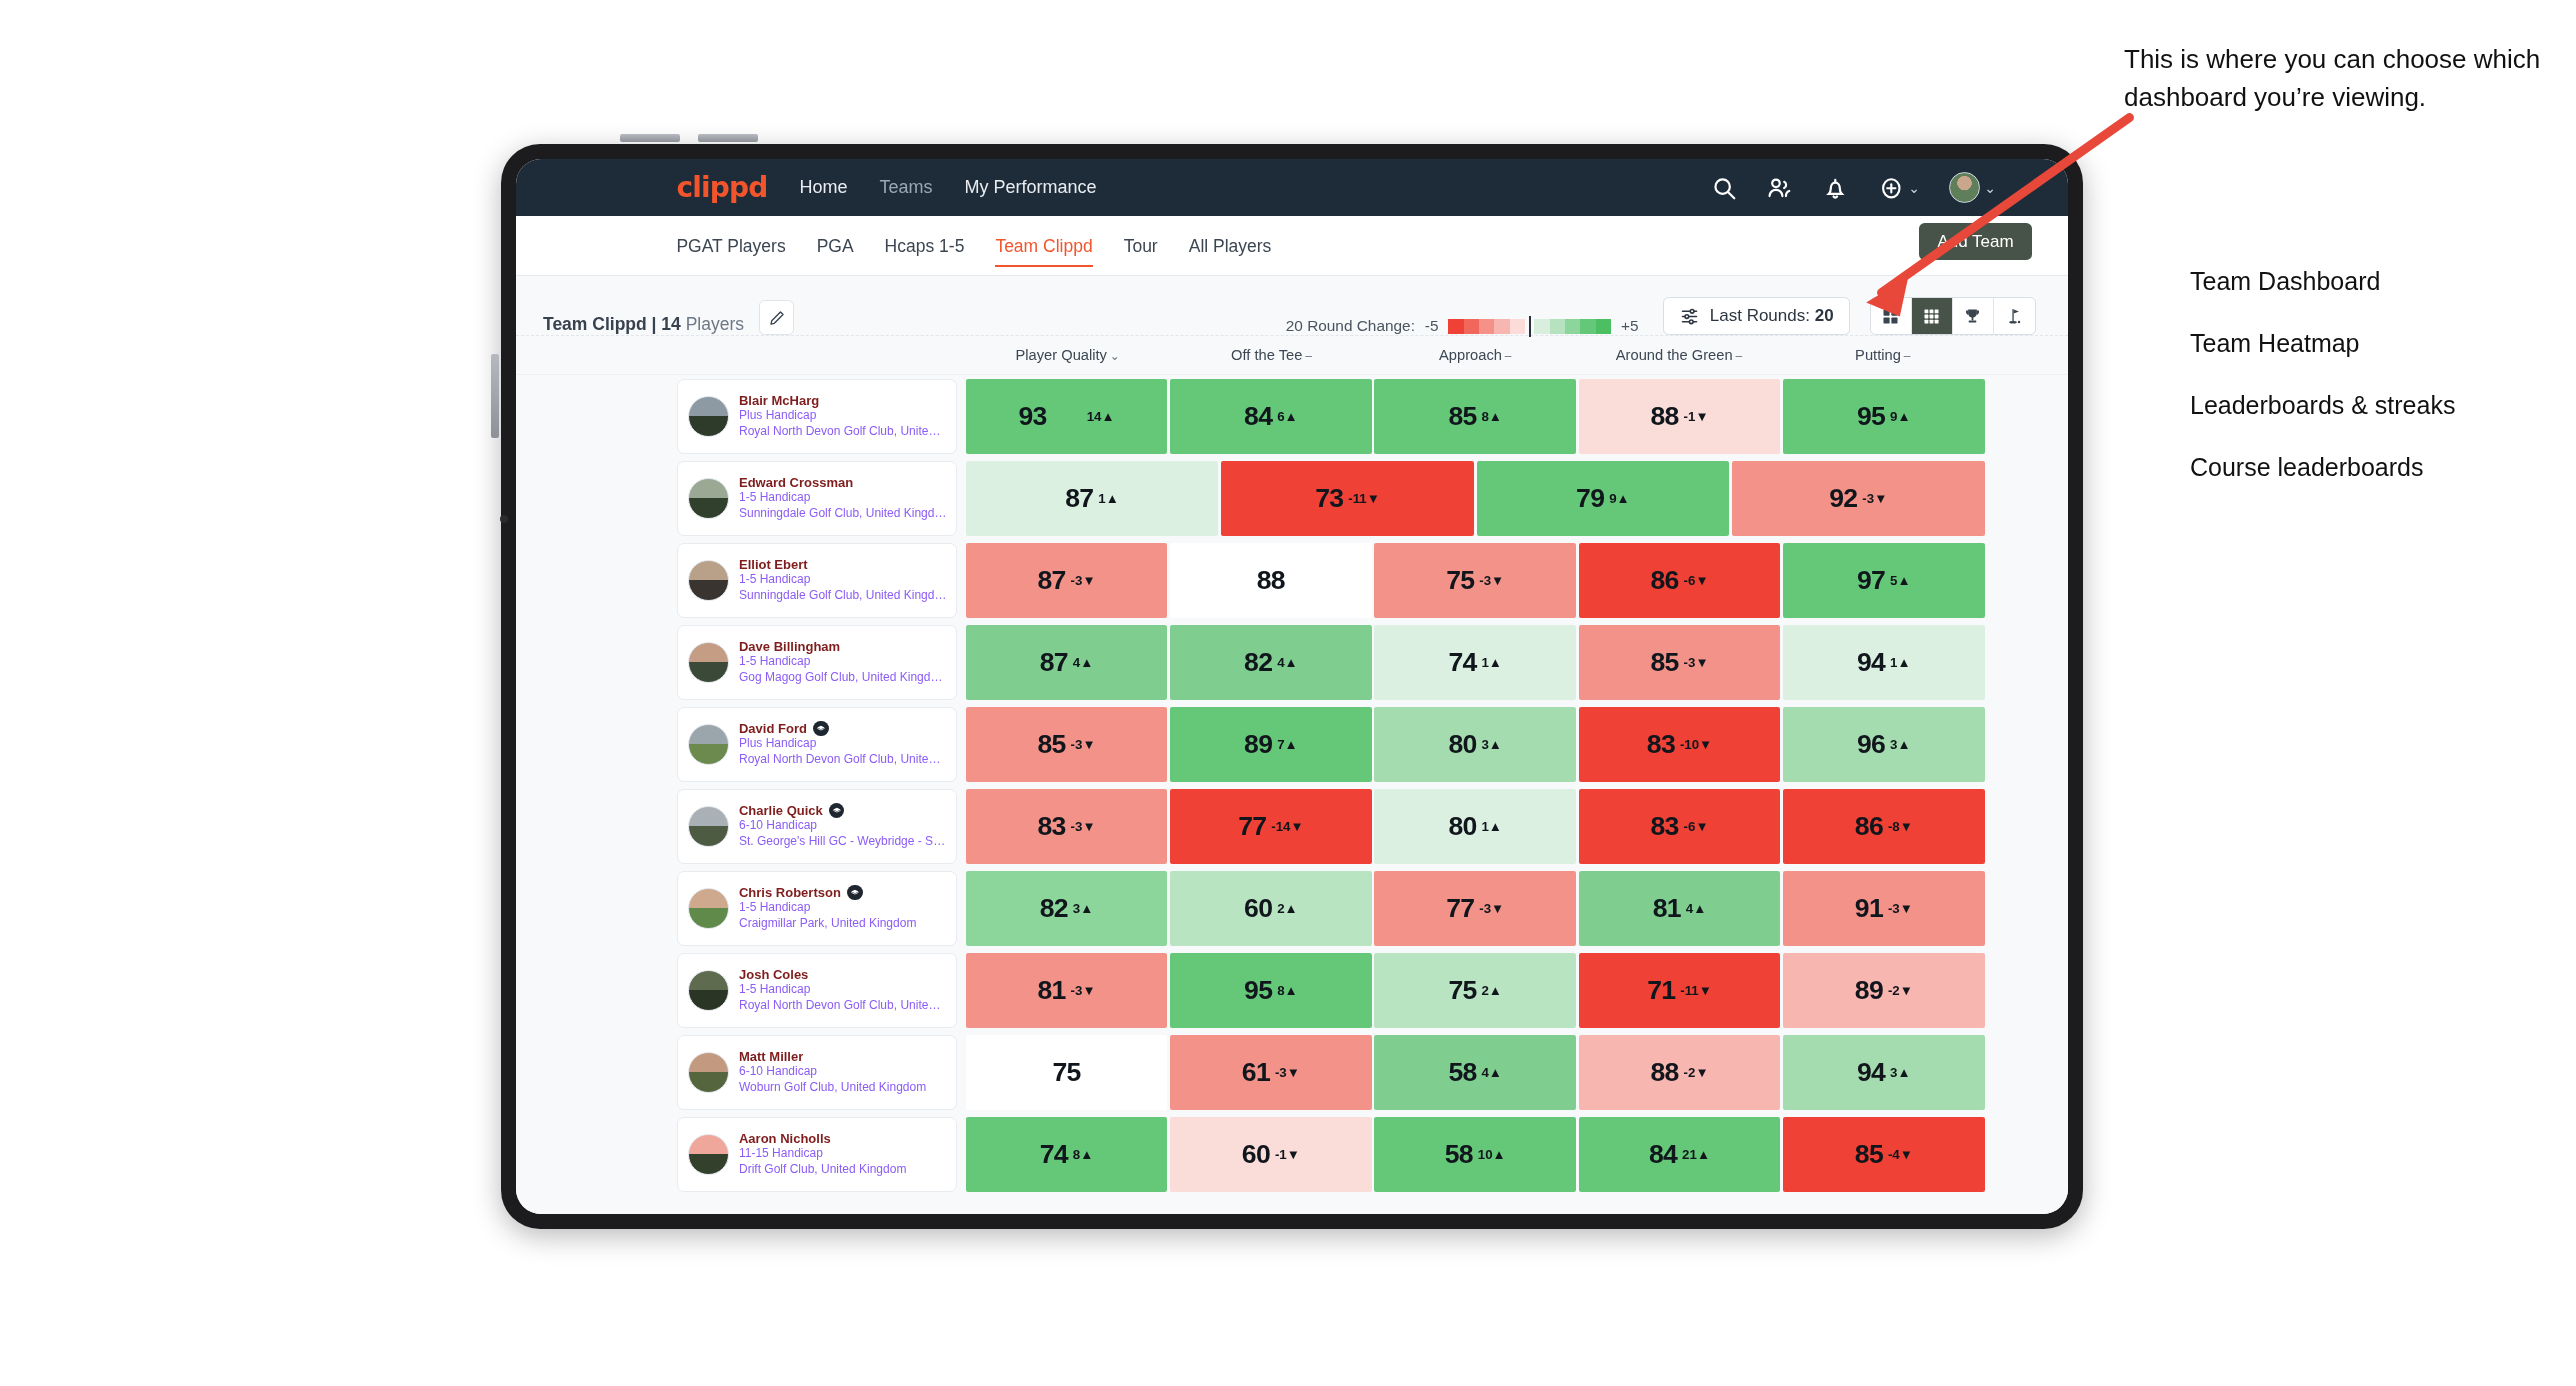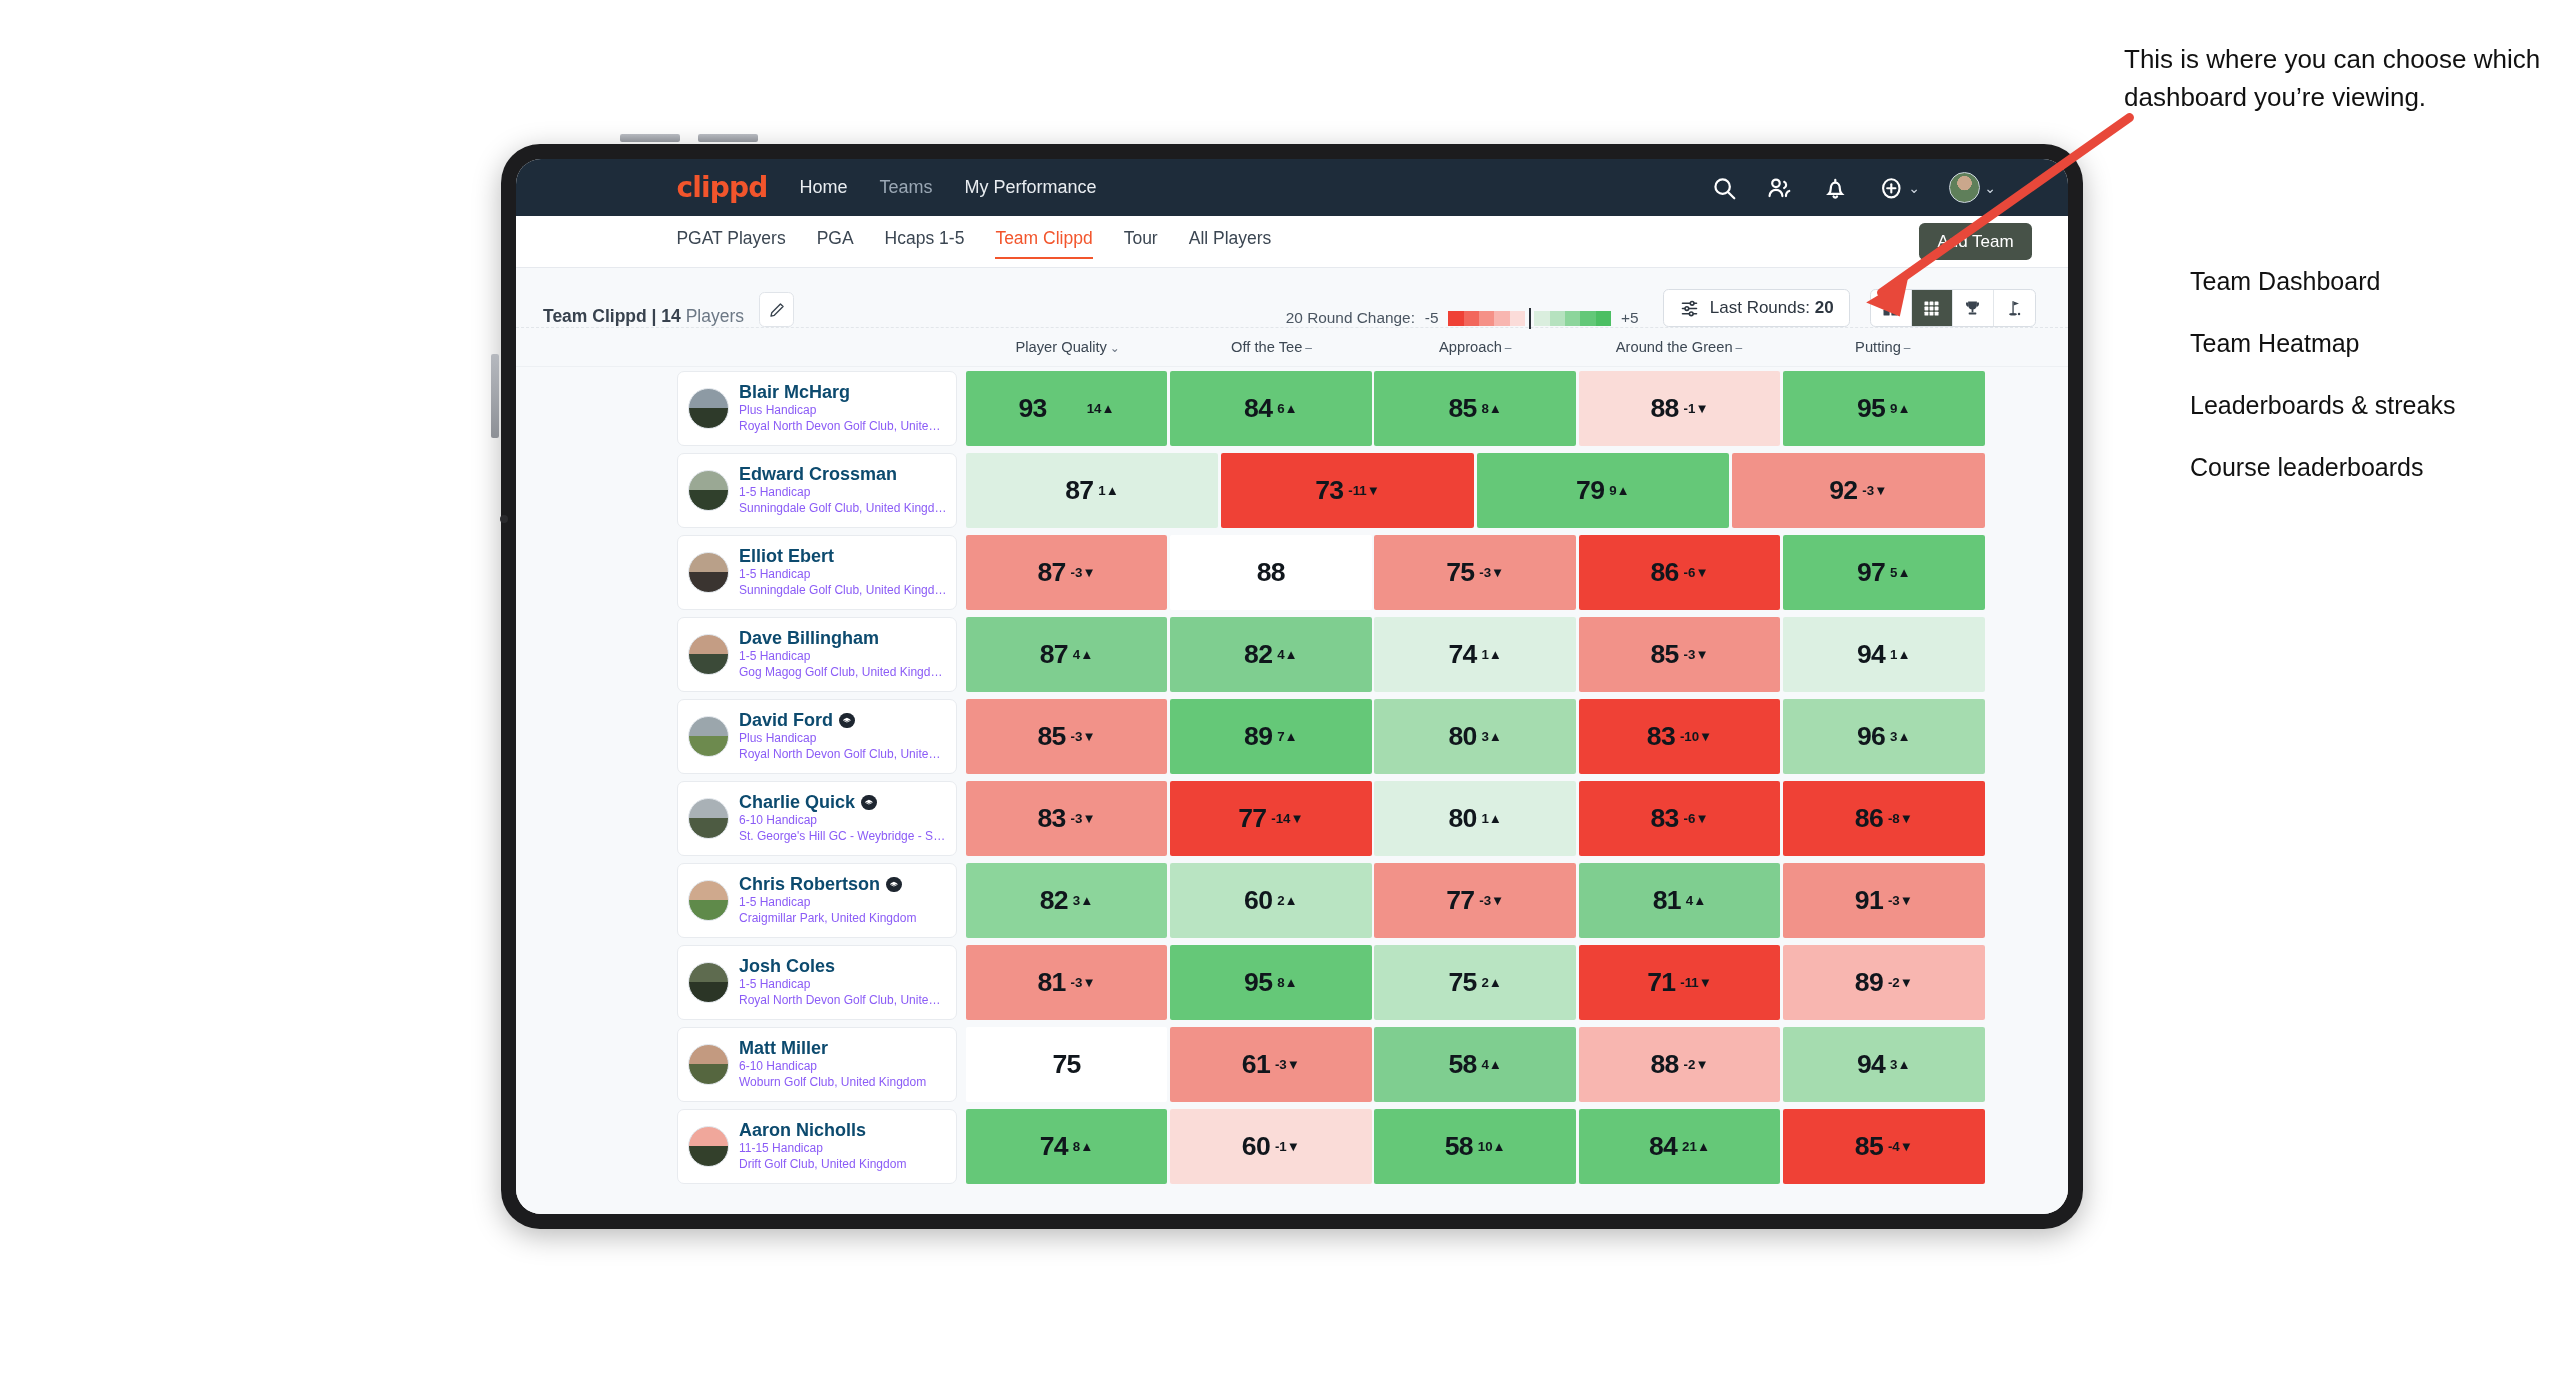--- a/index.html
+++ b/index.html
@@ -58,21 +58,21 @@
   .avatar-wrap { display:flex; align-items:center; }
   .avatar {
     width:31px; height:31px; border-radius:50%;
     background: radial-gradient(circle at 50% 35%, #caa78c 0 30%, #5f7f5a 31% 100%);
     border:1.4px solid #cfd7de;
   }
   .plus-wrap { display:flex; align-items:center; }
 
   
   .tabsrow {
-    height: 52px; background:#ffffff; display:flex; align-items:flex-end;
+    height: 60px; background:#ffffff; display:flex; align-items:flex-end;
     border-bottom:0.7px solid #e6e9ee; position:relative;
   }
   .tabs { display:flex; gap:31px; margin-left:160px; padding-bottom:8.4px; }
   .tab { font-size:17.5px; color:#3b4652; padding-bottom:8.4px; }
   .tab.active { color:#f2552c; border-bottom:2.8px solid #f2552c; }
   .addteam {
     position:absolute; right:36px; top:7px;
     background:#475248; color:#fff; font-size:17px;
     padding:8.4px 18px; border-radius:5.6px;
   }
@@ -119,21 +119,21 @@
   
   .tablewrap { background:#f7f9fb; height: calc(100% - 57px - 52px - 60px - 39px); overflow:hidden; }
   .row { display:flex; align-items:stretch; height:82px; padding: 3.5px 0; }
   .pcard {
     width: 280px; background:#fff; border:0.7px solid #e8ebef; border-radius:7px;
     margin-left: 161px; display:flex; align-items:center; padding: 0 9.8px; gap:9.8px;
     box-sizing:border-box;
   }
   .pavatar { width:41px; height:41px; border-radius:50%; flex:0 0 41px; border:0.7px solid #dfe4e9; overflow:hidden; }
   .pinfo { min-width:0; }
-  .pname { font-size:18px; font-weight:700; color:#0c4a6e; display:flex; align-items:center; gap:6.3px; white-space:nowrap; }
+  .pname { font-size:13px; font-weight:700; color:#7f1d1d; display:flex; align-items:flex-start; gap:6.3px; white-space:nowrap; }
   .badge {
     width:15.4px; height:15.4px; border-radius:50%; background:#1e2630;
     display:inline-flex; align-items:center; justify-content:center; flex:0 0 15.4px;
   }
   .badge svg { width:9.8px; height:9.8px; }
   .psub { font-size:12px; color:#8b5cf6; line-height:1.32; white-space:nowrap; overflow:hidden; text-overflow:ellipsis; }
   .cells { flex:1; display:flex; gap:2.8px; padding-left: 8.4px; padding-right: 83px; }
   .cell {
     flex:1; border-radius:2.1px; display:flex; align-items:center; justify-content:center;
     gap:4.9px; color:#10161c;

